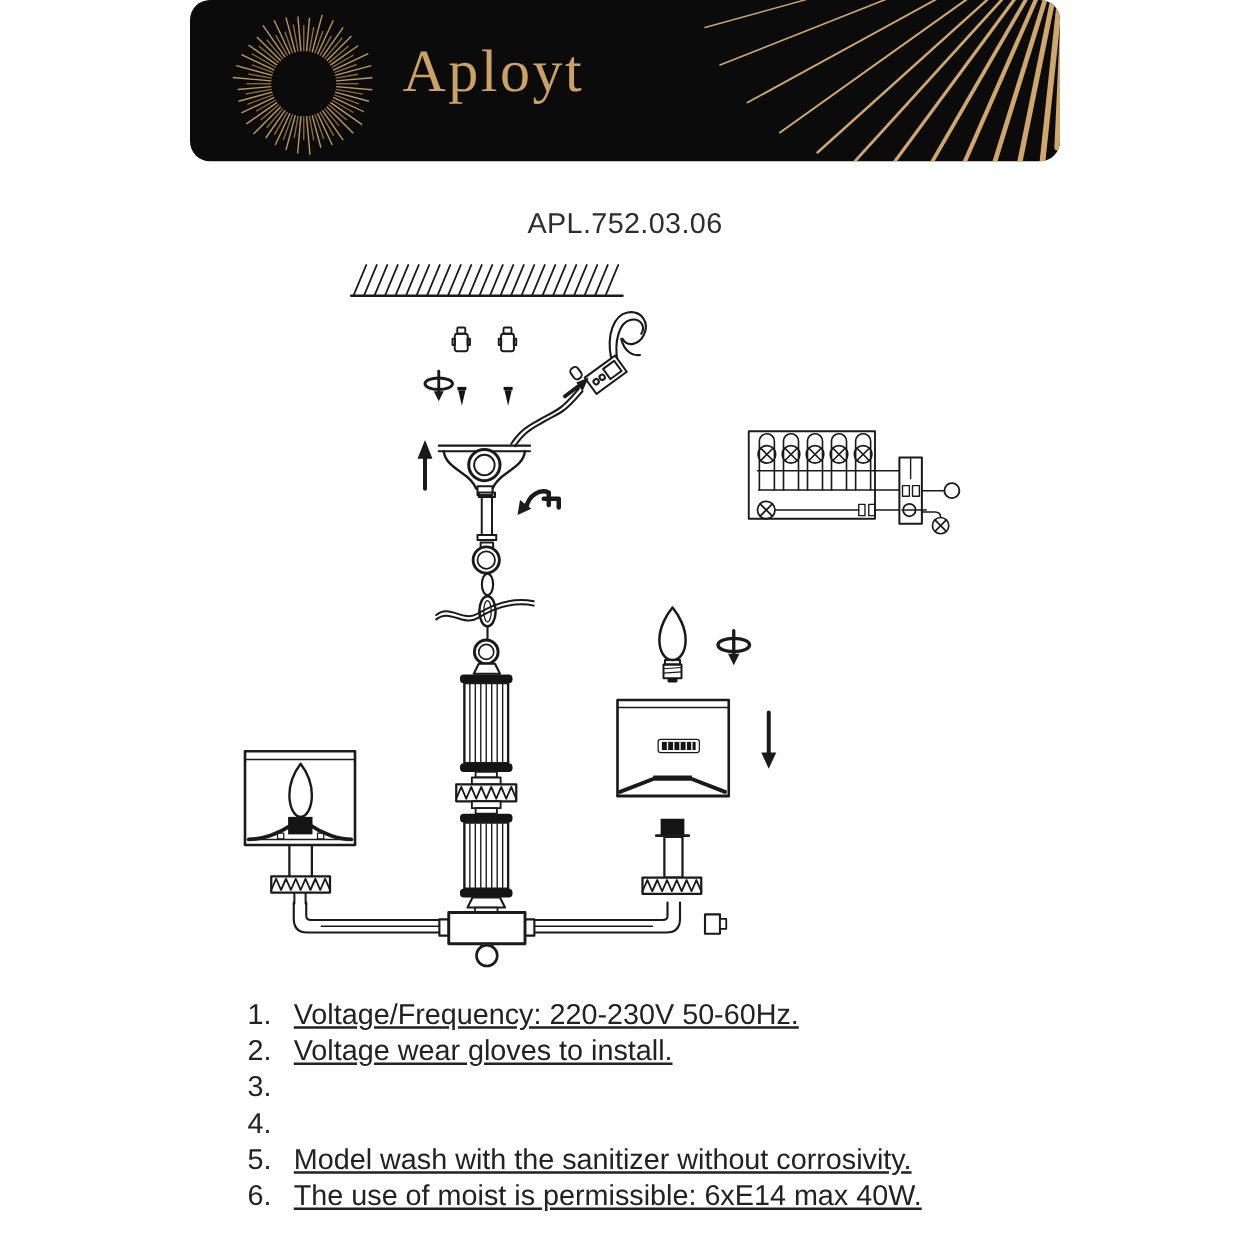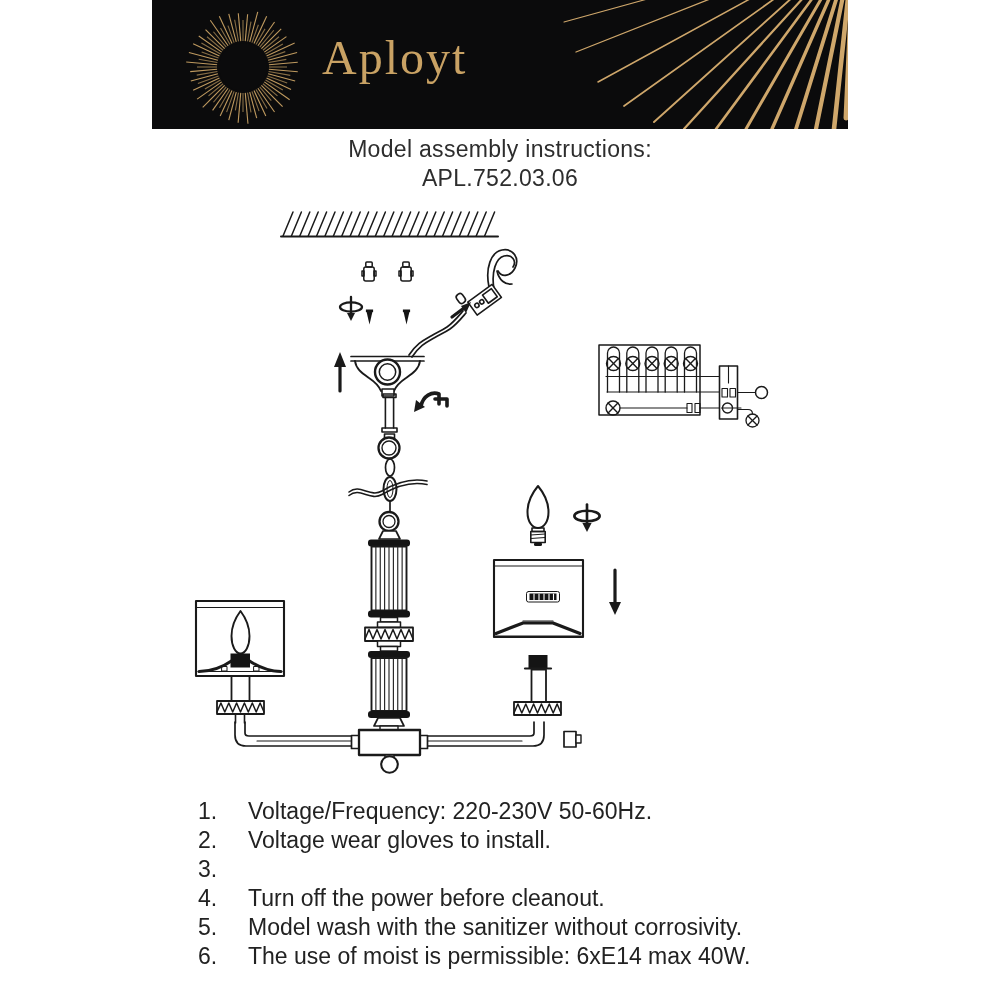--- a/index.html
+++ b/index.html
@@ -1,35 +1,35 @@
 <!DOCTYPE html>
 <html><head>
 <meta charset="utf-8">
 <style>
   html,body{margin:0;padding:0;background:#ffffff;}
   #page{position:relative;width:1000px;height:1000px;background:#ffffff;overflow:hidden;
         font-family:"Liberation Sans", sans-serif;}
   
-  #banner{position:absolute;left:152px;top:0;width:696px;height:129px;background:#0b0b0c;overflow:hidden;}
+  #banner{position:absolute;left:152px;top:0;width:696px;height:129px;background:#0b0b0c;overflow:hidden;border-radius:16px;}
   #burst{position:absolute;left:29px;top:5px;}
   #brand{position:absolute;left:170px;top:30px;font-family:"Liberation Serif", serif;
          font-size:48px;font-weight:400;letter-spacing:2px;color:#c9a264;}
   #crays{position:absolute;right:0;top:0;}
   
   .title-line{position:absolute;left:0;width:1000px;text-align:center;color:#2d2d2d;
               font-size:23px;letter-spacing:.3px;}
   #title1{top:136px;}
   #title2{top:165px;}
   
   #diagram{position:absolute;left:0;top:0;width:1000px;height:1000px;}
   
   #steps{position:absolute;left:198px;top:797px;width:640px;color:#222;font-size:23px;}
   #steps .row{display:flex;line-height:29px;}
   #steps .num{width:26px;text-align:left;flex:0 0 auto;}
-  #steps .txt{margin-left:24px;white-space:nowrap;}
+  #steps .txt{margin-left:11px;white-space:nowrap;text-decoration:underline;}
 </style>
 </head>
 <body>
 
 <div id="page">
 
   <div id="banner">
     <svg id="burst" width="124" height="124" viewBox="0 0 124 124">
         <line x1="88" y1="62" x2="106" y2="62" stroke="#c9a264" stroke-width="1.1" opacity="0.65"></line>
         <line x1="87.90106215038539" y1="64.26604931143912" x2="116.79070839504601" y2="66.7935658511212" stroke="#c9a264" stroke-width="1.1" opacity="0.95"></line>
@@ -116,21 +116,20 @@
         <line x1="438" y1="-58" x2="300" y2="129" stroke="#cfa76b" stroke-width="2.6" stroke-linecap="round"></line>
         <line x1="438" y1="-58" x2="330" y2="129" stroke="#cfa76b" stroke-width="3" stroke-linecap="round"></line>
         <line x1="438" y1="-58" x2="356" y2="129" stroke="#cfa76b" stroke-width="3.4" stroke-linecap="round"></line>
         <line x1="438" y1="-58" x2="380" y2="129" stroke="#cfa76b" stroke-width="3.8" stroke-linecap="round"></line>
         <line x1="438" y1="-58" x2="400" y2="129" stroke="#cfa76b" stroke-width="4.2" stroke-linecap="round"></line>
         <line x1="438" y1="-58" x2="418" y2="129" stroke="#cfa76b" stroke-width="4.6" stroke-linecap="round"></line>
         <line x1="438" y1="-58" x2="430" y2="118" stroke="#cfa76b" stroke-width="5" stroke-linecap="round"></line>
       </svg>
   </div>
 
-  <div id="title1" class="title-line">Model assembly instructions:</div>
   <div id="title2" class="title-line">APL.752.03.06</div>
 
   <svg id="diagram" viewBox="0 0 1000 1000" stroke="#1a1a1a" fill="none" stroke-linecap="round" stroke-linejoin="round">
     <defs>
       <g id="rotsym">
         <ellipse cx="0" cy="0" rx="11" ry="4.6" stroke-width="2.3"></ellipse>
         <line x1="0" y1="-10" x2="0" y2="9" stroke-width="2.3"></line>
         <polygon points="-4,6 0,14 4,6" fill="#1a1a1a" stroke="none"></polygon>
       </g>
       <g id="anchor" stroke-width="1.5">
@@ -383,21 +382,20 @@
       </div>
     <div class="row">
         <span class="num">2.</span>
         <span class="txt">Voltage wear gloves to install.</span>
       </div>
     <div class="row">
         <span class="num">3.</span>
       </div>
     <div class="row">
         <span class="num">4.</span>
-        <span class="txt">Turn off the power before cleanout.</span>
       </div>
     <div class="row">
         <span class="num">5.</span>
         <span class="txt">Model wash with the sanitizer without corrosivity.</span>
       </div>
     <div class="row">
         <span class="num">6.</span>
         <span class="txt">The use of moist is permissible: 6xE14 max 40W.</span>
       </div>
   </div>

